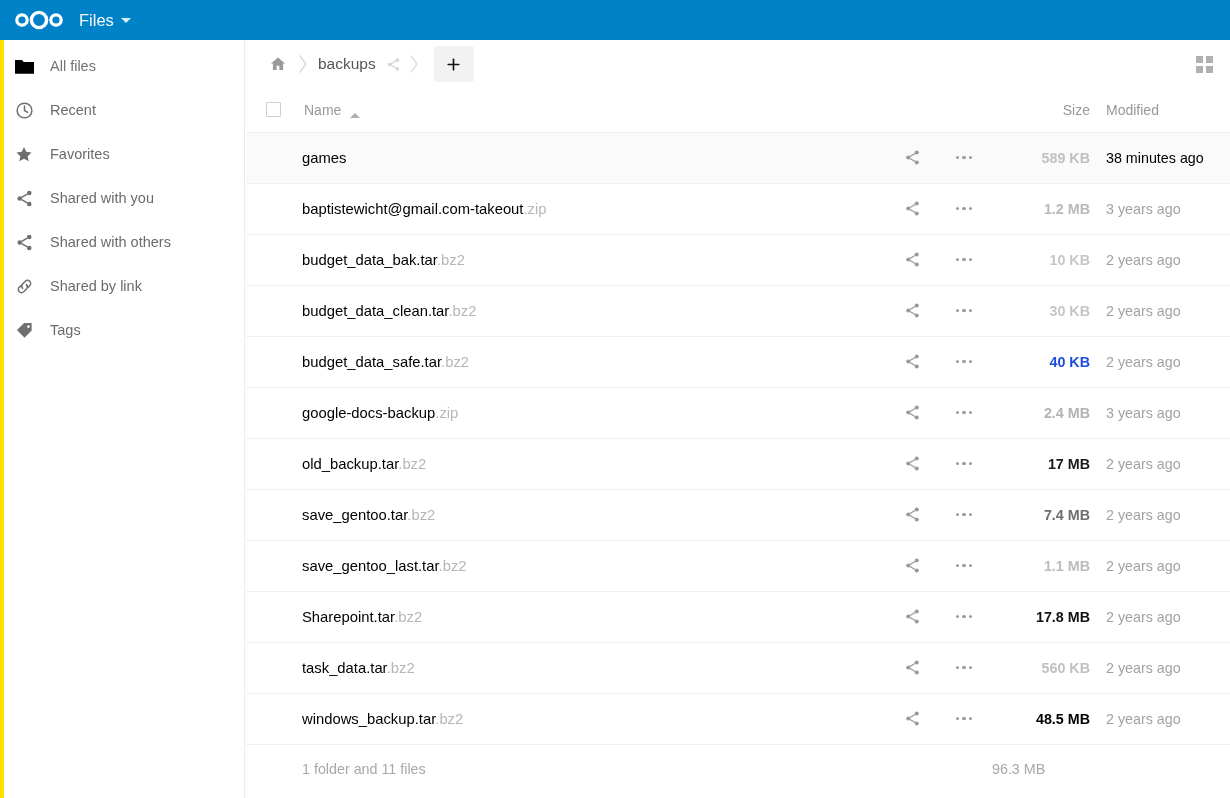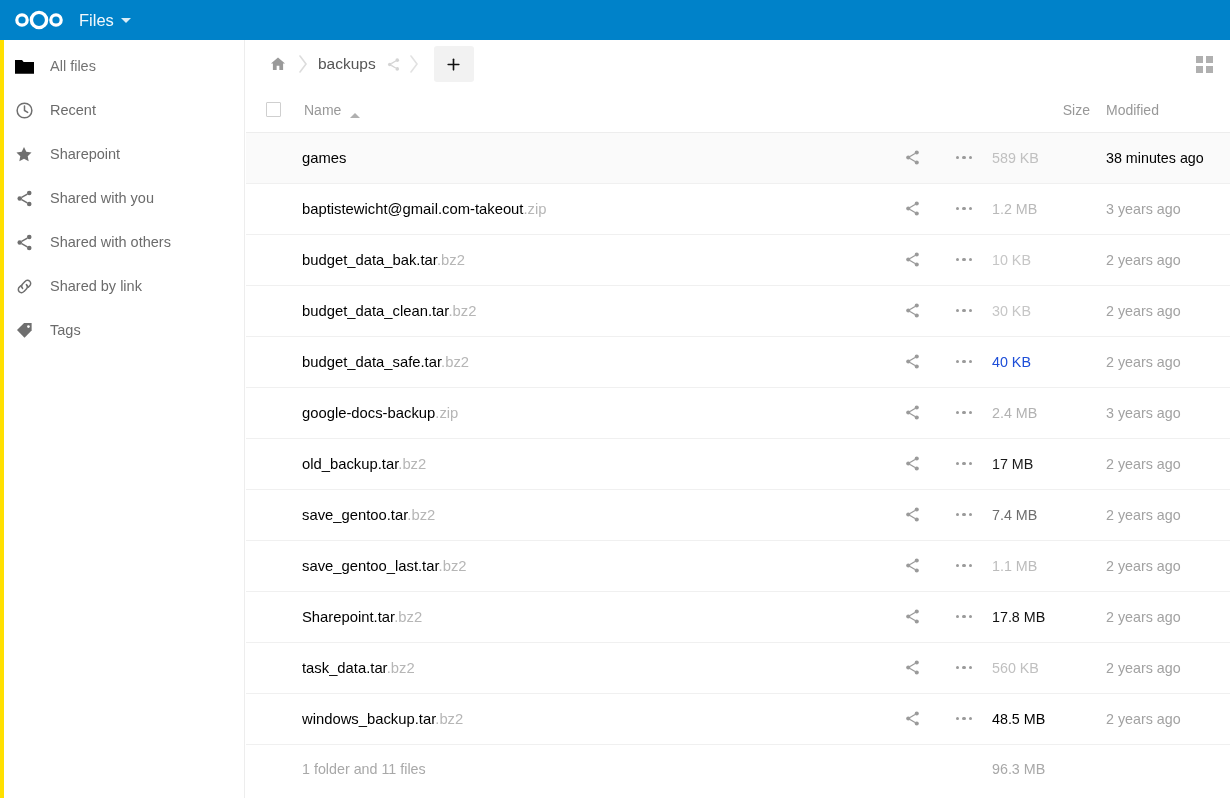--- a/index.html
+++ b/index.html
@@ -182,22 +182,22 @@
     text-align: center;
   }
   .icon-btn {
     display: inline-flex; align-items: center; justify-content: center;
     width: 30px; height: 30px; cursor: pointer;
   }
   .dots { display: inline-flex; gap: 3px; align-items: center; }
   .dots span { width: 3.4px; height: 3.4px; border-radius: 50%; background: #9a9a9a; }
 
   .size-cell {
-    text-align: left; padding-right: 12px;
-    font-size: 14.3px; white-space: nowrap;
+    text-align: right; padding-right: 12px;
+    font-size: 14.3px; white-space: nowrap; font-weight: bold;
   }
   .mod-cell {
     padding-left: 4px; font-size: 14.3px; color: #a2a2a2; white-space: nowrap;
   }
   .mod-cell.recent { color: #000; }
 
   
   .summary-row { height: 50px; }
   .summary-row td { vertical-align: middle; }
   .summary-text {
@@ -250,21 +250,21 @@
     </span>
     <span class="nav-label">Recent</span>
   </div>
 
   <div class="nav-item">
     <span class="nav-ico">
       <svg width="20" height="19" viewBox="0 0 24 24">
         <path d="M12 2.6l2.9 6 6.6.9-4.8 4.6 1.2 6.5L12 17.5 6.1 20.6l1.2-6.5L2.5 9.5l6.6-.9z" fill="#6f6f6f"></path>
       </svg>
     </span>
-    <span class="nav-label">Sharepoint</span>
+    <span class="nav-label">Favorites</span>
   </div>
 
   <div class="nav-item">
     <span class="nav-ico">
       <svg width="19" height="19" viewBox="0 0 24 24">
         <circle cx="18" cy="5" r="2.9" fill="#6f6f6f"></circle>
         <circle cx="6" cy="12" r="2.9" fill="#6f6f6f"></circle>
         <circle cx="18" cy="19" r="2.9" fill="#6f6f6f"></circle>
         <line x1="8.4" y1="10.6" x2="15.6" y2="6.4" stroke="#6f6f6f" stroke-width="1.9"></line>
         <line x1="8.4" y1="13.4" x2="15.6" y2="17.6" stroke="#6f6f6f" stroke-width="1.9"></line>

